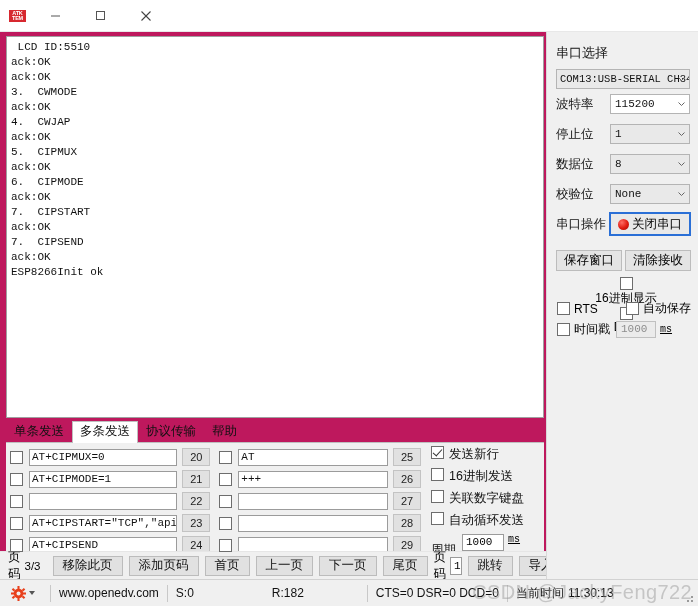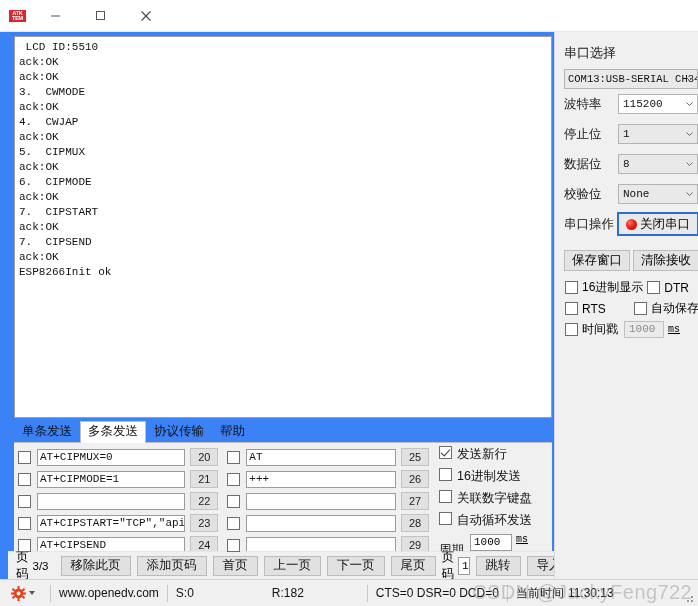--- a/index.html
+++ b/index.html
@@ -60,22 +60,21 @@
   
   .mainsplit {
     display: flex;
     flex: 1 1 auto;
     min-height: 0;
   }
   .leftcol {
     width: 546px;
     display: flex; flex-direction: column;
     flex: 0 0 auto;
-    background: #3b82f6;
-    padding-left: 8px;
+    background: #be185d;
   }
   .rightcol {
     width: 152px;
     flex: 0 0 auto;
     background: #f0f0f0;
     border-left: 1px solid #d8d8d8;
     position: relative;
   }
 
   
@@ -599,21 +598,21 @@
           <span class="reddot"></span>
           <span>关闭串口</span>
         </div>
       </div>
 
       <div class="rp-btnrow">
         <div class="rp-btn">保存窗口</div>
         <div class="rp-btn">清除接收</div>
       </div>
 
-      <div class="rp-cbrow" style="margin-top:6px;">
+      <div class="rp-cbrow" style="margin-top:6px;flex-direction:column;">
         <div class="cb" style="margin-left:0;margin-right:4px;"></div>
         <span class="rp-cblabel">16进制显示</span>
         <div class="cb" style="margin-left:0;margin-right:4px;"></div>
         <span class="rp-cblabel">DTR</span>
       </div>
 
       <div class="rp-cbrow">
         <div class="cb" style="margin-left:0;margin-right:4px;"></div>
         <span class="rp-cblabel" style="width:48px;">RTS</span>
         <div class="cb" style="margin-left:0;margin-right:4px;"></div>

